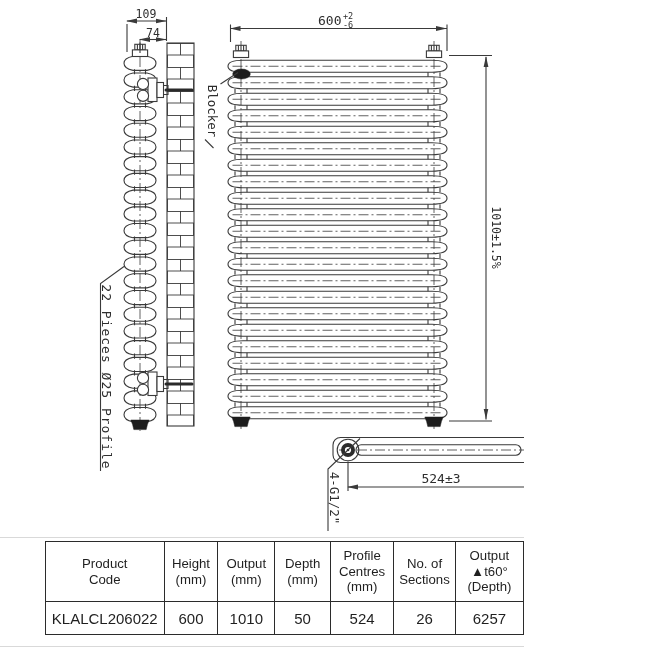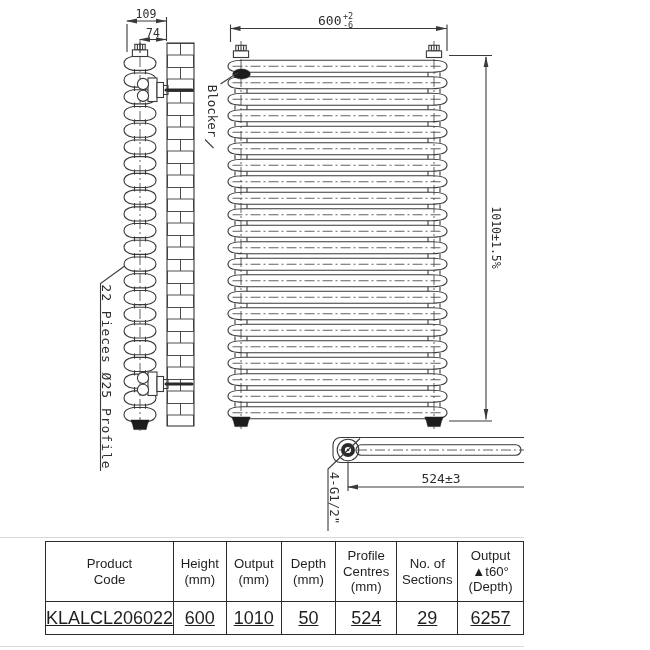--- a/index.html
+++ b/index.html
@@ -11,21 +11,21 @@
   .cl{stroke-dasharray:10 3 2 3;stroke-width:0.8;}
   .thk{stroke:#2a2a2a;stroke-width:3;fill:none;stroke-linecap:round;}
   .df{fill:#1d1d1d;stroke:#1d1d1d;stroke-width:0.5;}
   .dv{stroke:#d9d9d9;stroke-width:1;fill:none;}
   text.dt{font-family:"DejaVu Sans Mono",monospace;fill:#2e2e2e;}
   .tablewrap{position:absolute;left:45px;top:541px;}
   table{border-collapse:collapse;color:#1f1f1f;table-layout:fixed;}
   th,td{border:1.8px solid #2b2b2b;text-align:center;vertical-align:middle;
         font-weight:400;padding:0;font-family:"Liberation Sans",sans-serif;}
   th{height:59px;font-size:13.2px;line-height:15.5px;}
-  td{height:32px;font-size:18px;text-decoration:underline;}
+  td{height:32px;font-size:15px;}
   th div{display:block;}
 </style>
 </head>
 <body>
 
 <div id="page">
 
 <svg width="650" height="650" viewBox="0 0 650 650">
   <defs>
     <marker id="ma" markerWidth="12" markerHeight="8" refX="11" refY="4" orient="auto" markerUnits="userSpaceOnUse">
@@ -311,20 +311,20 @@
         </th>
       </tr>
     </thead>
     <tbody>
       <tr>
         <td>KLALCL206022</td>
         <td>600</td>
         <td>1010</td>
         <td>50</td>
         <td>524</td>
-        <td>29</td>
+        <td>26</td>
         <td>6257</td>
       </tr>
     </tbody>
   </table>
 </div>
 
 </div>
 
 </body></html>

